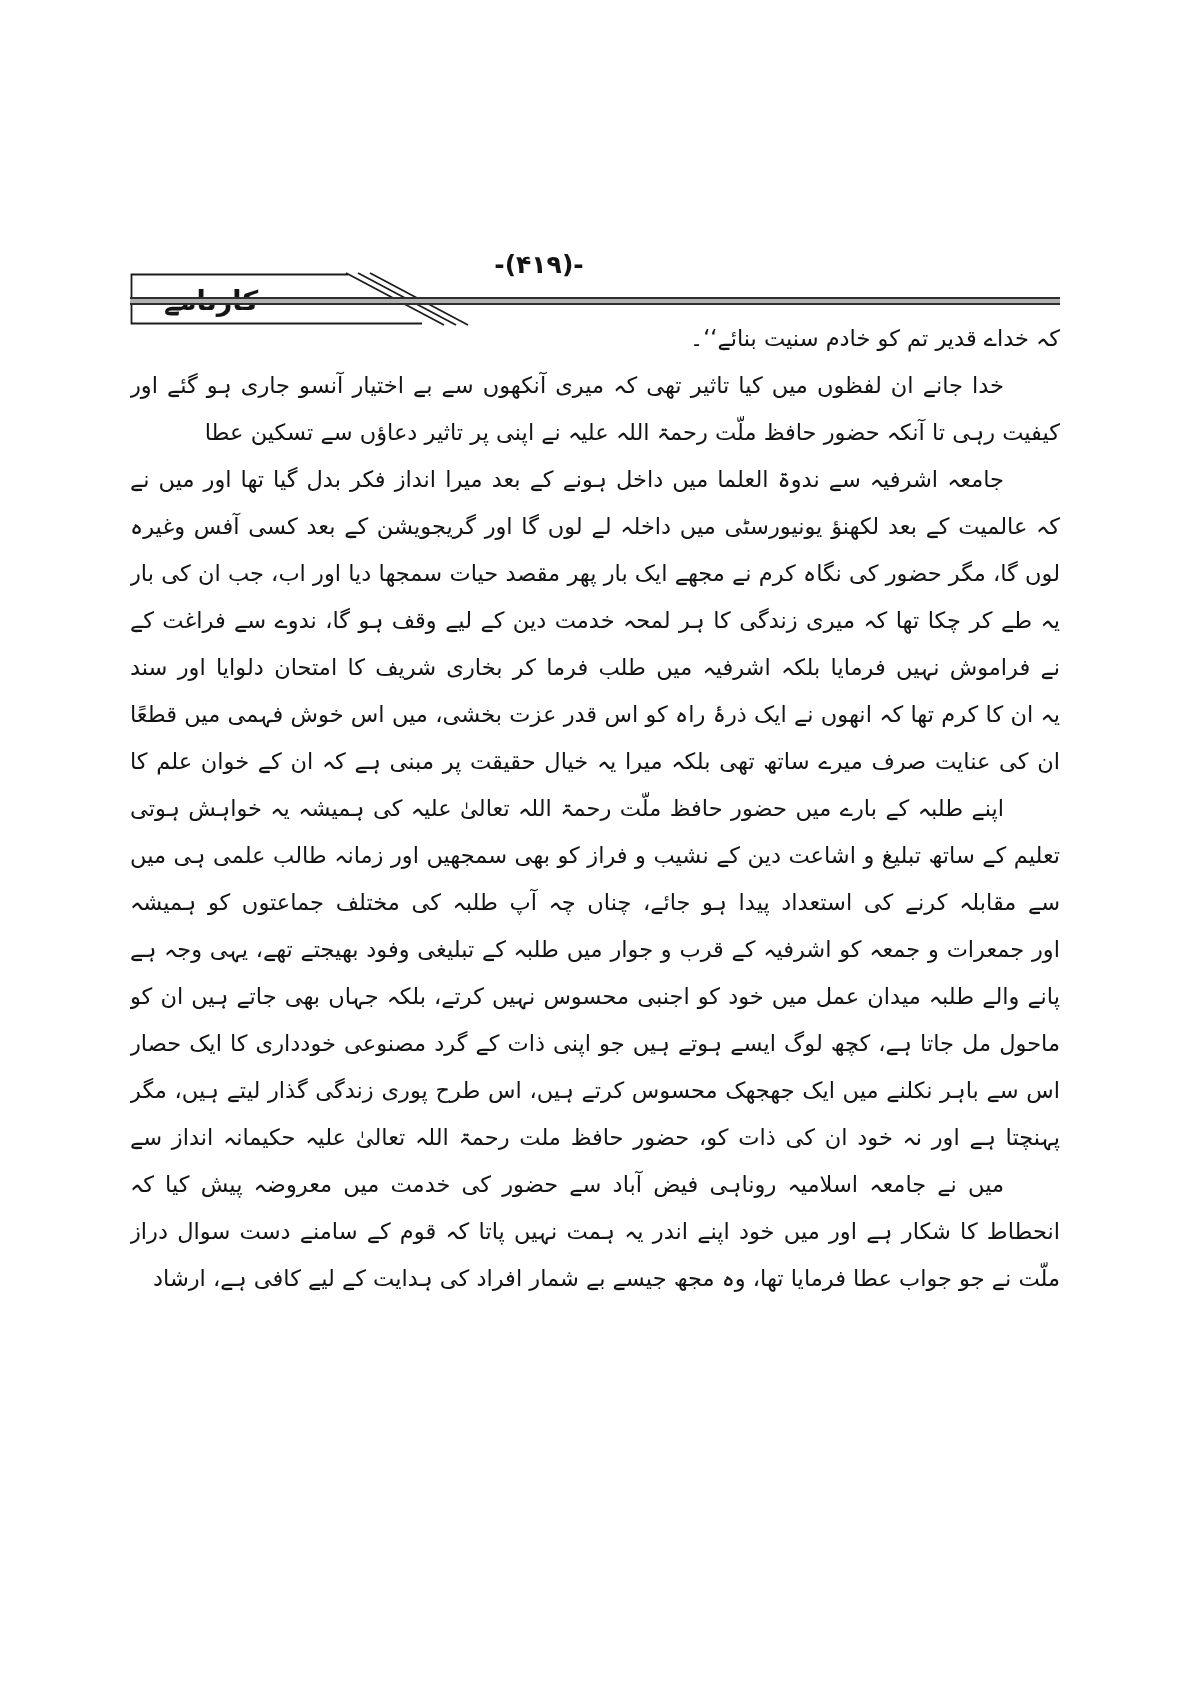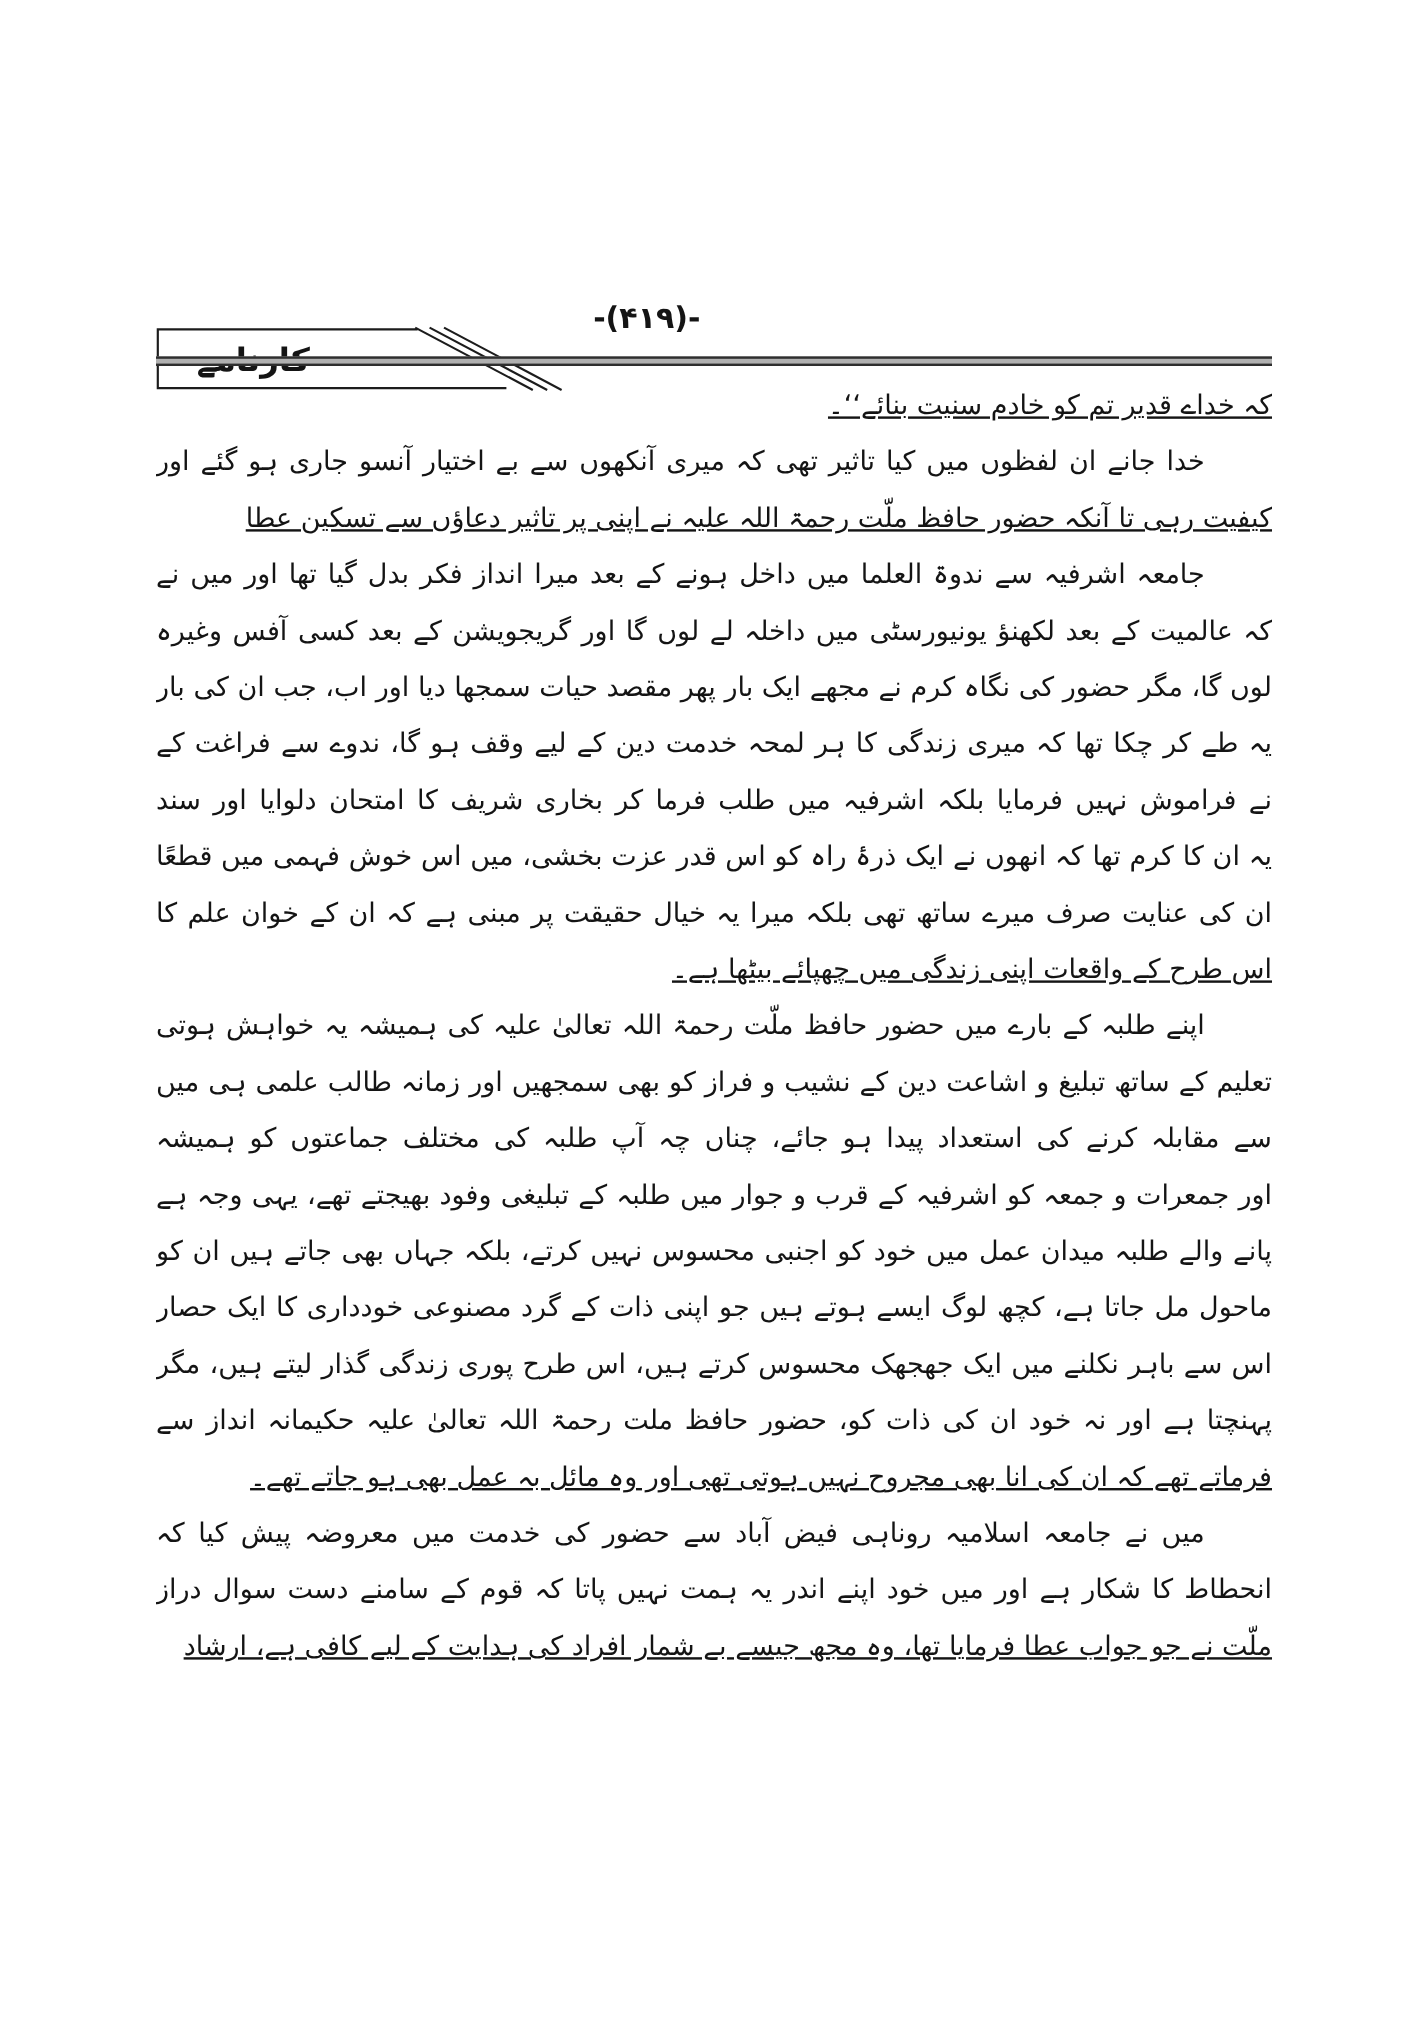--- a/index.html
+++ b/index.html
@@ -44,21 +44,21 @@
   .line{
     height:47px;line-height:47px;
     overflow:hidden;white-space:nowrap;
   }
   .line.full,.line.para-start{
     text-align:justify;
     text-align-last:justify;
     white-space:normal;
   }
   .line.para-start{padding-right:56px;}
-  .line.para-end{white-space:normal;text-decoration:underline;}
+  .line.para-end{white-space:normal;}
 </style>
 </head>
 <body>
 
 <div class="page">
 
 
   <div class="page-number">-(۴۱۹)-</div>
 
   <div class="hdr-tab tab-left">
@@ -77,28 +77,26 @@
       <div class="line para-end">کہ خداے قدیر تم کو خادم سنیت بنائے‘‘۔</div>
       <div class="line para-start">خدا جانے ان لفظوں میں کیا تاثیر تھی کہ میری آنکھوں سے بے اختیار آنسو جاری ہو گئے اور دیر تک یہ</div>
       <div class="line para-end">کیفیت رہی تا آنکہ حضور حافظ ملّت رحمۃ اللہ علیہ نے اپنی پر تاثیر دعاؤں سے تسکین عطا فرمائی۔</div>
       <div class="line para-start">جامعہ اشرفیہ سے ندوۃ العلما میں داخل ہونے کے بعد میرا انداز فکر بدل گیا تھا اور میں نے طے کر لیا تھا</div>
       <div class="line full">کہ عالمیت کے بعد لکھنؤ یونیورسٹی میں داخلہ لے لوں گا اور گریجویشن کے بعد کسی آفس وغیرہ میں ملازمت کر</div>
       <div class="line full">لوں گا، مگر حضور کی نگاہ کرم نے مجھے ایک بار پھر مقصد حیات سمجھا دیا اور اب، جب ان کی بار گاہ سے واپس ہوا تو</div>
       <div class="line full">یہ طے کر چکا تھا کہ میری زندگی کا ہر لمحہ خدمت دین کے لیے وقف ہو گا، ندوے سے فراغت کے بعد بھی حضور</div>
       <div class="line full">نے فراموش نہیں فرمایا بلکہ اشرفیہ میں طلب فرما کر بخاری شریف کا امتحان دلوایا اور سند فراغت و دستار سے نوازا،</div>
       <div class="line full">یہ ان کا کرم تھا کہ انھوں نے ایک ذرۂ راہ کو اس قدر عزت بخشی، میں اس خوش فہمی میں قطعًا مبتلا نہیں ہوں کہ یہ</div>
       <div class="line full">ان کی عنایت صرف میرے ساتھ تھی بلکہ میرا یہ خیال حقیقت پر مبنی ہے کہ ان کے خوان علم کا ہر ہر ریزہ خوار</div>
-      <div class="line para-end">اس طرح کے واقعات اپنی زندگی میں چھپائے بیٹھا ہے۔</div>
       <div class="line para-start">اپنے طلبہ کے بارے میں حضور حافظ ملّت رحمۃ اللہ تعالیٰ علیہ کی ہمیشہ یہ خواہش ہوتی تھی کہ طلبہ حصولِ</div>
       <div class="line full">تعلیم کے ساتھ تبلیغ و اشاعت دین کے نشیب و فراز کو بھی سمجھیں اور زمانہ طالب علمی ہی میں ان کے اندر حالات</div>
       <div class="line full">سے مقابلہ کرنے کی استعداد پیدا ہو جائے، چناں چہ آپ طلبہ کی مختلف جماعتوں کو ہمیشہ مصروف عمل رکھتے تھے</div>
       <div class="line full">اور جمعرات و جمعہ کو اشرفیہ کے قرب و جوار میں طلبہ کے تبلیغی وفود بھیجتے تھے، یہی وجہ ہے کہ اشرفیہ سے فراغت</div>
       <div class="line full">پانے والے طلبہ میدان عمل میں خود کو اجنبی محسوس نہیں کرتے، بلکہ جہاں بھی جاتے ہیں ان کو کام کرنے کا ایک</div>
       <div class="line full">ماحول مل جاتا ہے، کچھ لوگ ایسے ہوتے ہیں جو اپنی ذات کے گرد مصنوعی خودداری کا ایک حصار قائم کر لیتے ہیں اور</div>
       <div class="line full">اس سے باہر نکلنے میں ایک جھجھک محسوس کرتے ہیں، اس طرح پوری زندگی گذار لیتے ہیں، مگر نہ ان سے قوم کو فائدہ</div>
       <div class="line full">پہنچتا ہے اور نہ خود ان کی ذات کو، حضور حافظ ملت رحمۃ اللہ تعالیٰ علیہ حکیمانہ انداز سے ایسے لوگوں کا علاج فکر</div>
-      <div class="line para-end">فرماتے تھے کہ ان کی انا بھی مجروح نہیں ہوتی تھی اور وہ مائل بہ عمل بھی ہو جاتے تھے۔</div>
       <div class="line para-start">میں نے جامعہ اسلامیہ روناہی فیض آباد سے حضور کی خدمت میں معروضہ پیش کیا کہ حضور! جامعہ مالی</div>
       <div class="line full">انحطاط کا شکار ہے اور میں خود اپنے اندر یہ ہمت نہیں پاتا کہ قوم کے سامنے دست سوال دراز کروں، حضور حافظ</div>
       <div class="line para-end">ملّت نے جو جواب عطا فرمایا تھا، وہ مجھ جیسے بے شمار افراد کی ہدایت کے لیے کافی ہے، ارشاد فرمایا:</div>
     </div>
 
 </div>
 
 </body></html>

